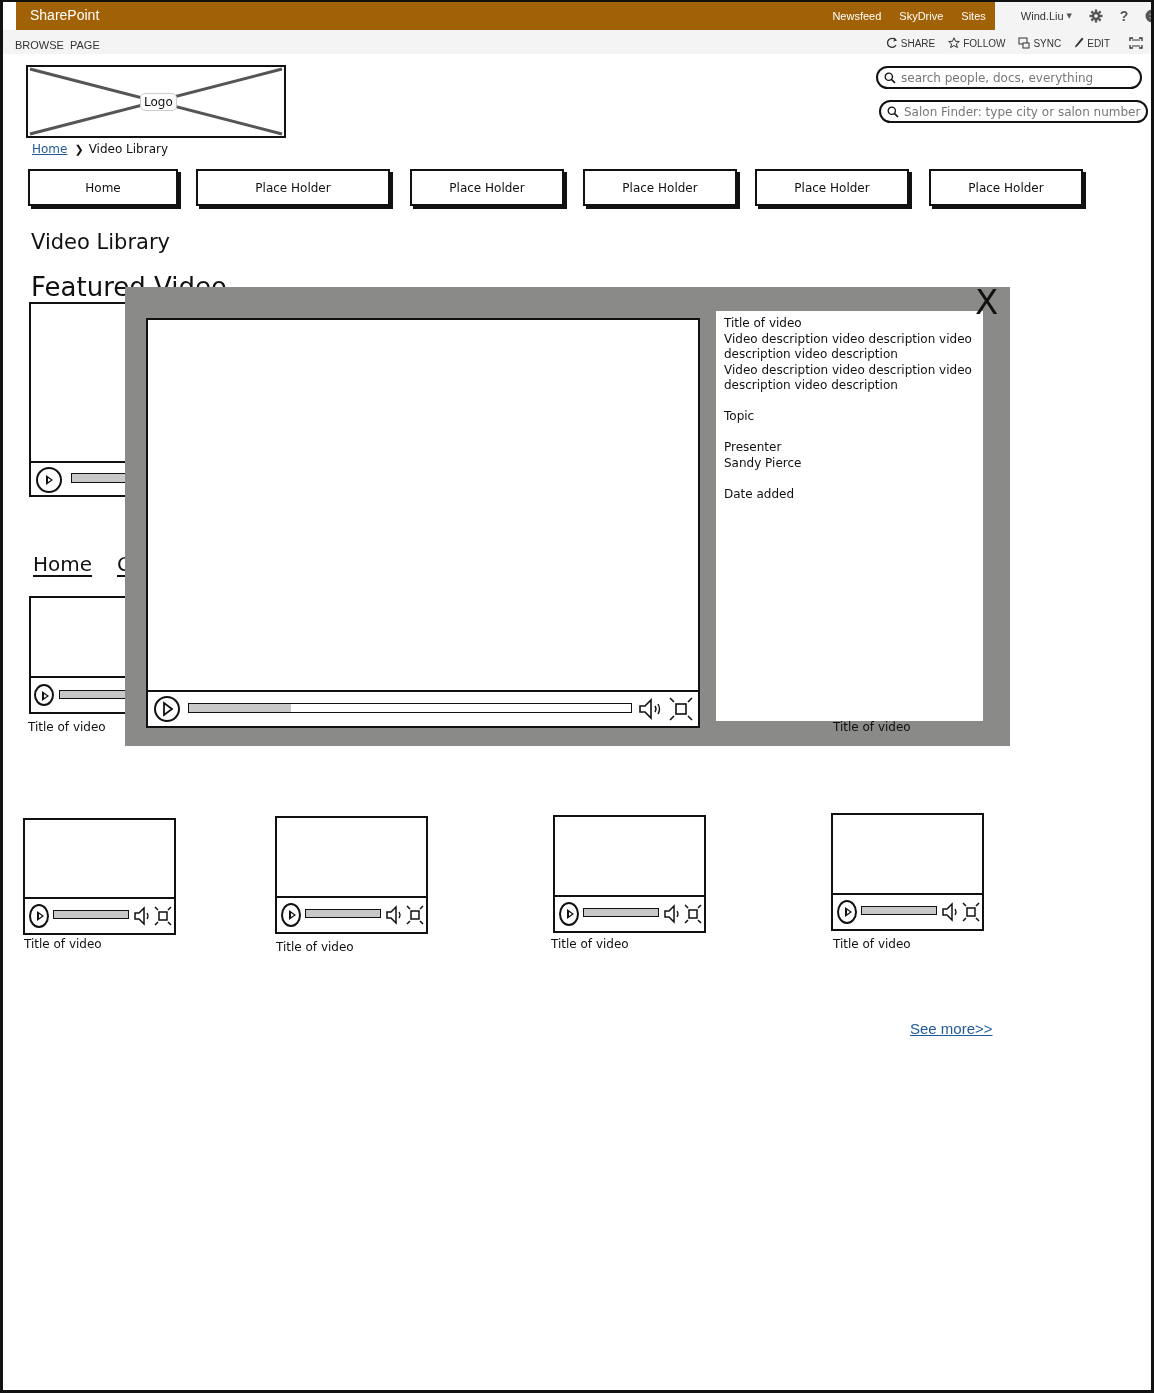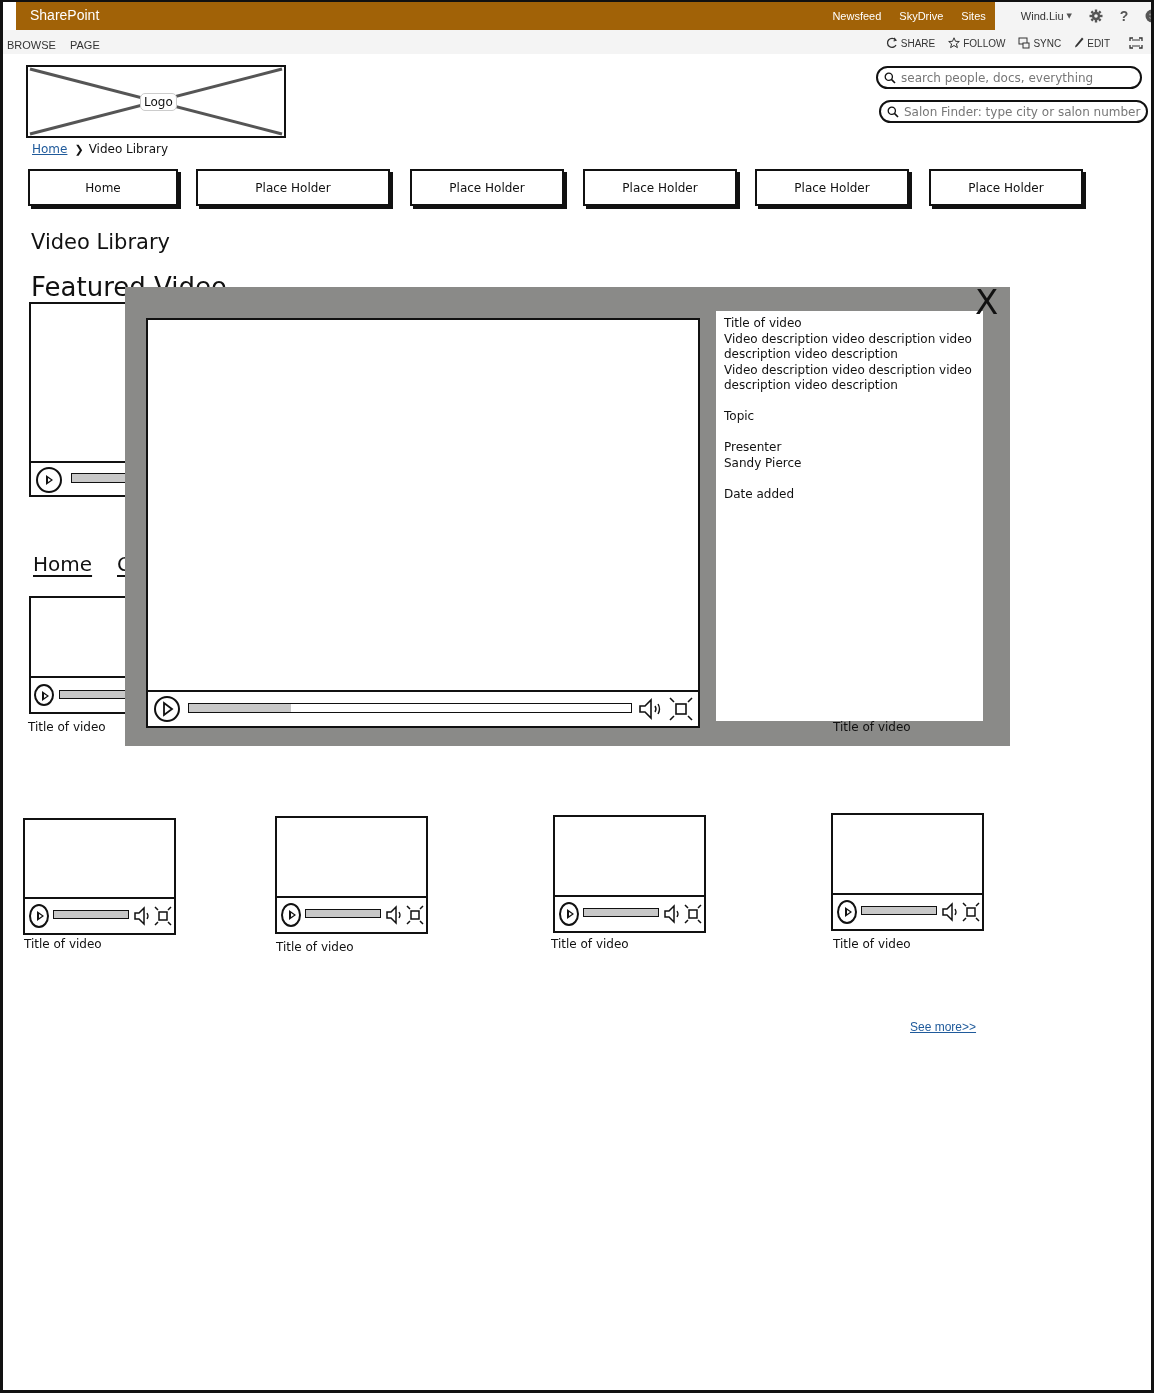--- a/index.html
+++ b/index.html
@@ -70,21 +70,21 @@
   .overlay { position: absolute; left: 125px; top: 287px; width: 885px; height: 459px; background: #8a8a88; z-index: 10; }
   .modal-close { position: absolute; left: 975px; top: 285px; font-size: 34px; z-index: 12; font-family: "DejaVu Sans", sans-serif; line-height: 1; }
   .modal-player { position: absolute; left: 146px; top: 318px; width: 554px; height: 410px; border: 2px solid #111;
                   background: #fff; z-index: 11; }
   .modal-player .bar { position: absolute; left: 0; right: 0; bottom: 0; height: 36px; border-top: 2px solid #111; }
   .modal-info { position: absolute; left: 716px; top: 311px; width: 267px; height: 410px; background: #fff; z-index: 11;
                 padding: 5px 8px; font-size: 12px; line-height: 15.5px; }
   .modal-info p { margin: 0; }
   .modal-info .gap { height: 15.5px; }
 
-  .seemore { position: absolute; left: 910px; top: 1020px; font-family: "Liberation Sans", sans-serif; font-size: 12px;
+  .seemore { position: absolute; left: 910px; top: 1020px; font-family: "Liberation Sans", sans-serif; font-size: 15px;
              color: #1f5a9b; text-decoration: underline; }
 </style>
 </head>
 <body>
 
 <div class="frame"></div>
 
 <div class="suitebar">
   <span class="brand">SharePoint</span>
   <div class="links">
@@ -117,21 +117,21 @@
             <circle cx="5" cy="5.5" r="0.9" fill="#999"></circle>
             <circle cx="9" cy="5.5" r="0.9" fill="#999"></circle>
             <path d="M4 8.5 Q7 11 10 8.5" stroke="#999" fill="none"></path>
           </svg>
       </span>
     </div>
   </div>
 </div>
 
 <div class="ribbon">
-  <span class="tab" style="left:5px">BROWSE</span>
+  <span class="tab" style="left:13px">BROWSE</span>
   <span class="tab" style="left:68px">PAGE</span>
   <div class="actions">
     <span class="act">
       <svg width="12" height="12" viewBox="0 0 12 12">
           <path d="M9.5 3 A4.5 4.5 0 1 0 10 8" stroke="#333" stroke-width="1.3" fill="none"></path>
           <path d="M8 1 L10 3.2 L7.6 4" stroke="#333" stroke-width="1.2" fill="none"></path>
         </svg>
       <span>SHARE</span>
     </span>
     <span class="act">

